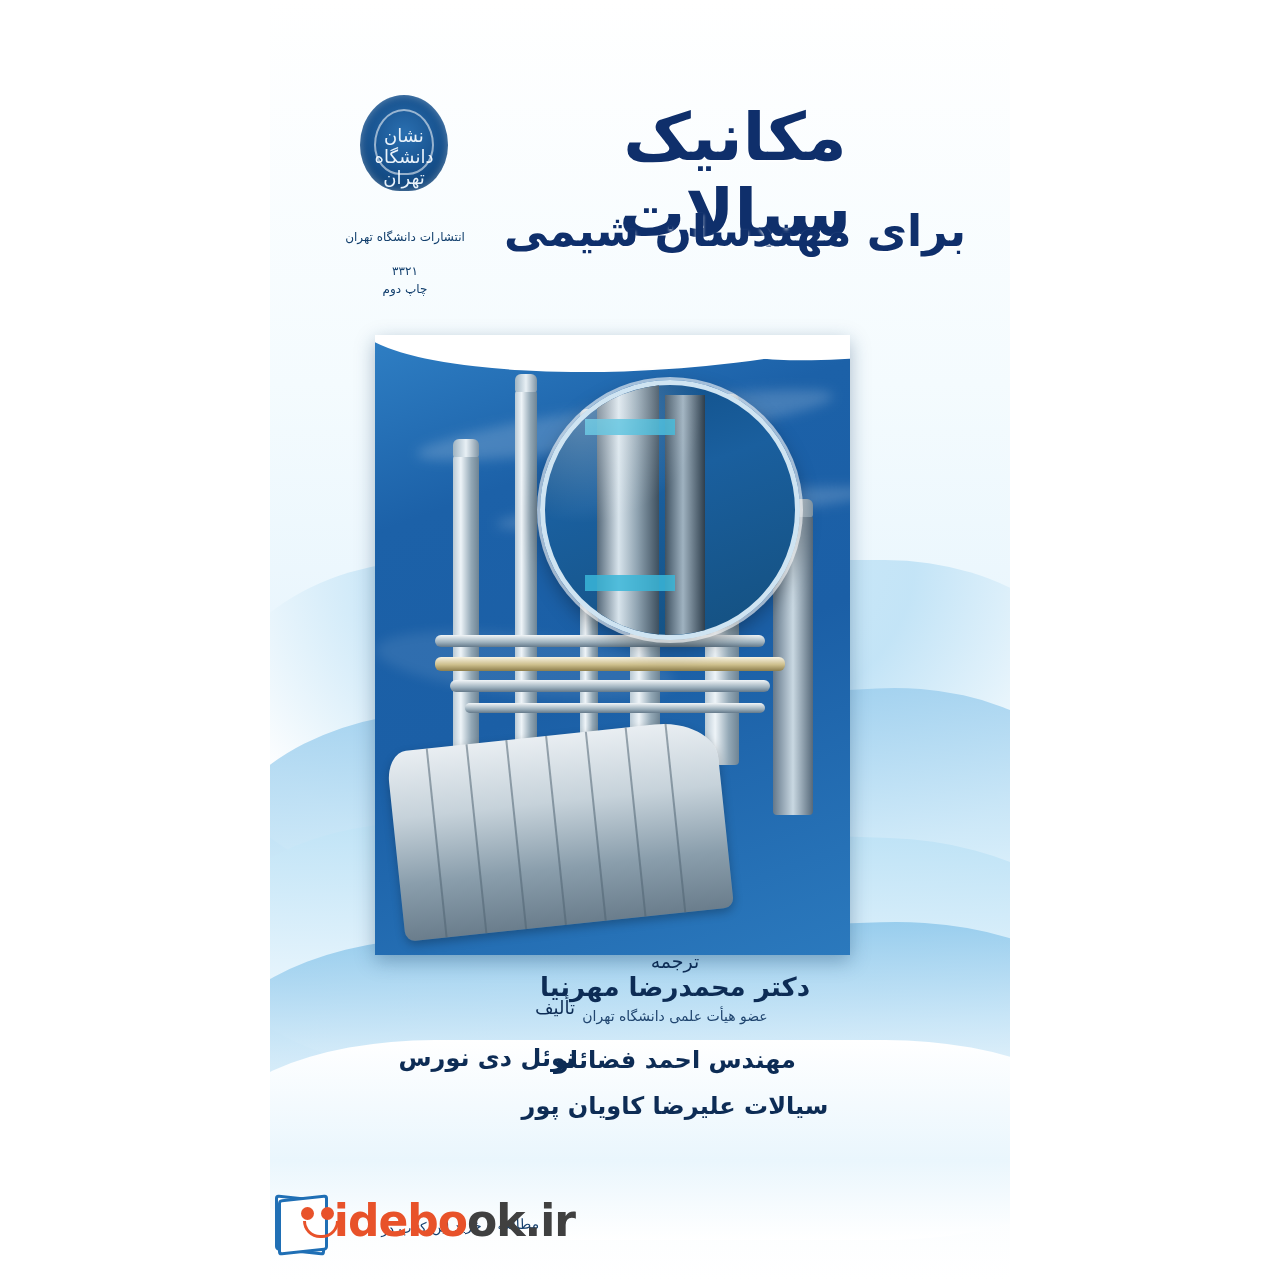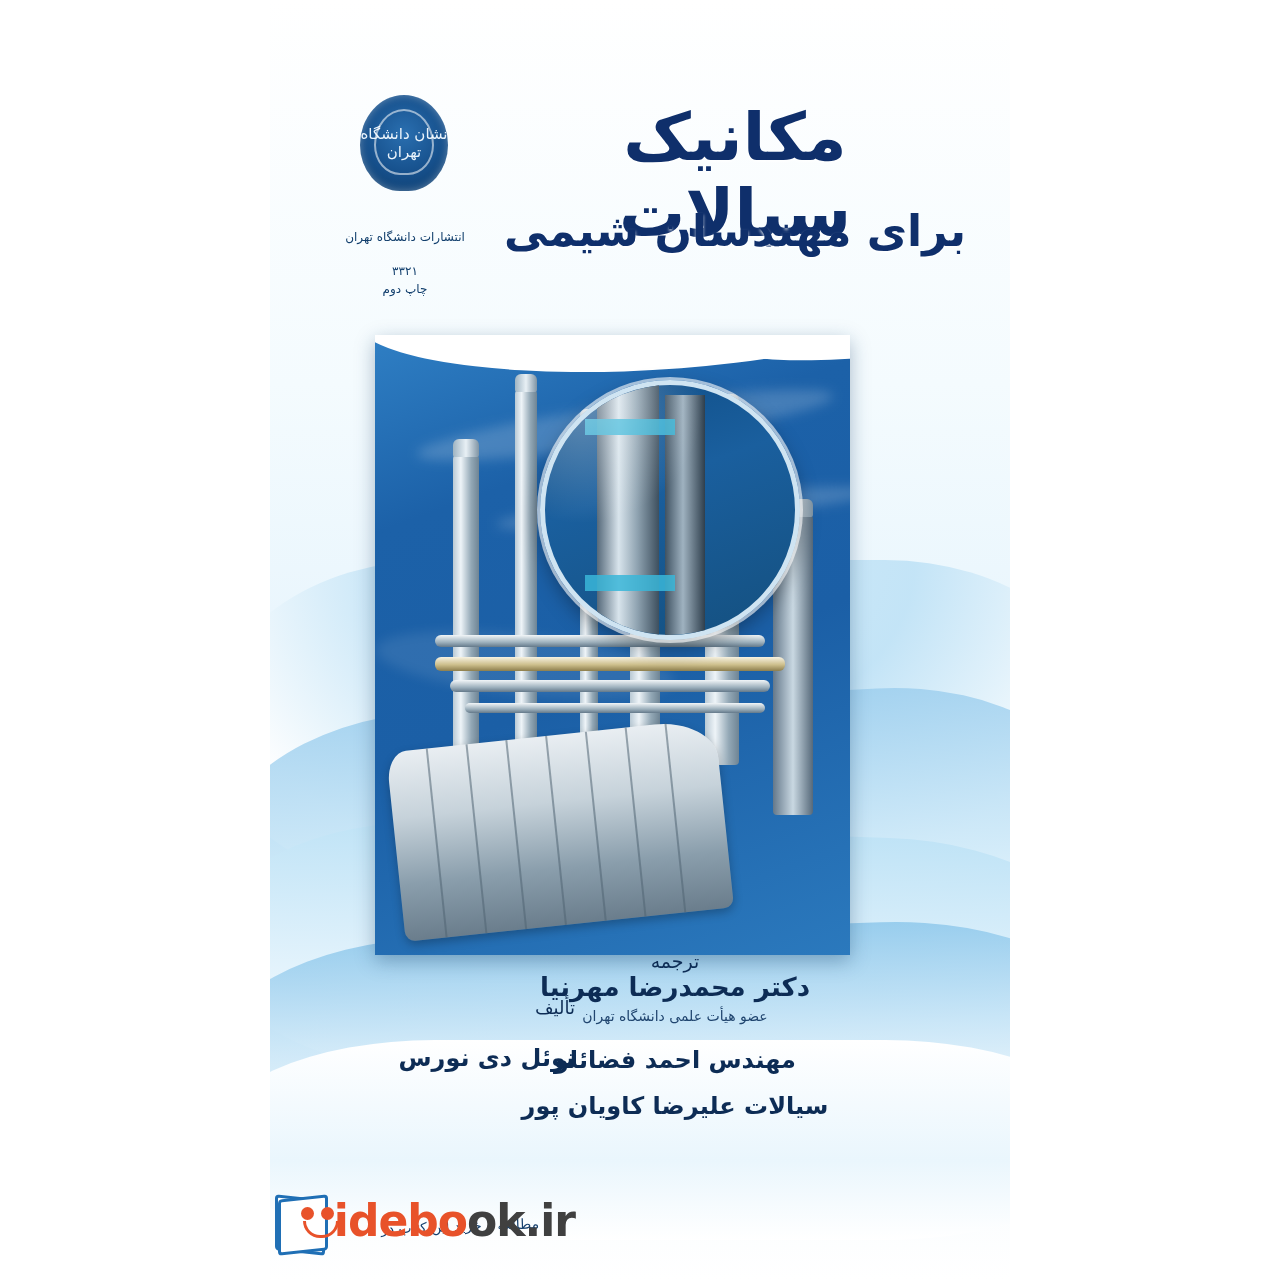--- a/index.html
+++ b/index.html
@@ -29,21 +29,21 @@
     background:radial-gradient(circle at 50% 40%,#2a6fb0 0%,#16508c 55%,#0d3a68 100%);
     border-radius:44px 44px 40px 40px/50px 50px 46px 46px;
     box-shadow:inset 0 0 8px rgba(255,255,255,.35);
   }
   #emblem .shield:after{
     content:"";position:absolute;left:14px;top:14px;right:14px;bottom:16px;
     border:2px solid rgba(255,255,255,.55);border-radius:30px 30px 26px 26px/36px 36px 30px 30px;
   }
   #emblem .shield .glyph{
     position:absolute;left:0;right:0;top:30px;text-align:center;color:#eaf3fb;
-    font-size:15px;letter-spacing:1px;
+    font-size:18px;letter-spacing:1px;
   }
   #pub-lines{position:absolute;left:50px;top:228px;width:170px;text-align:center;color:#123f6d;line-height:1.5;}
   #pub-lines div{font-size:12px;}
   #pub-lines .num{font-size:12px;letter-spacing:2px;margin-top:16px;}
 
   
   #title-main{
     position:absolute;right:40px;top:100px;width:470px;text-align:center;
     color:#0f2f6b;font-size:66px;font-weight:bold;line-height:1.15;
     text-shadow:0 2px 3px rgba(255,255,255,.8);

